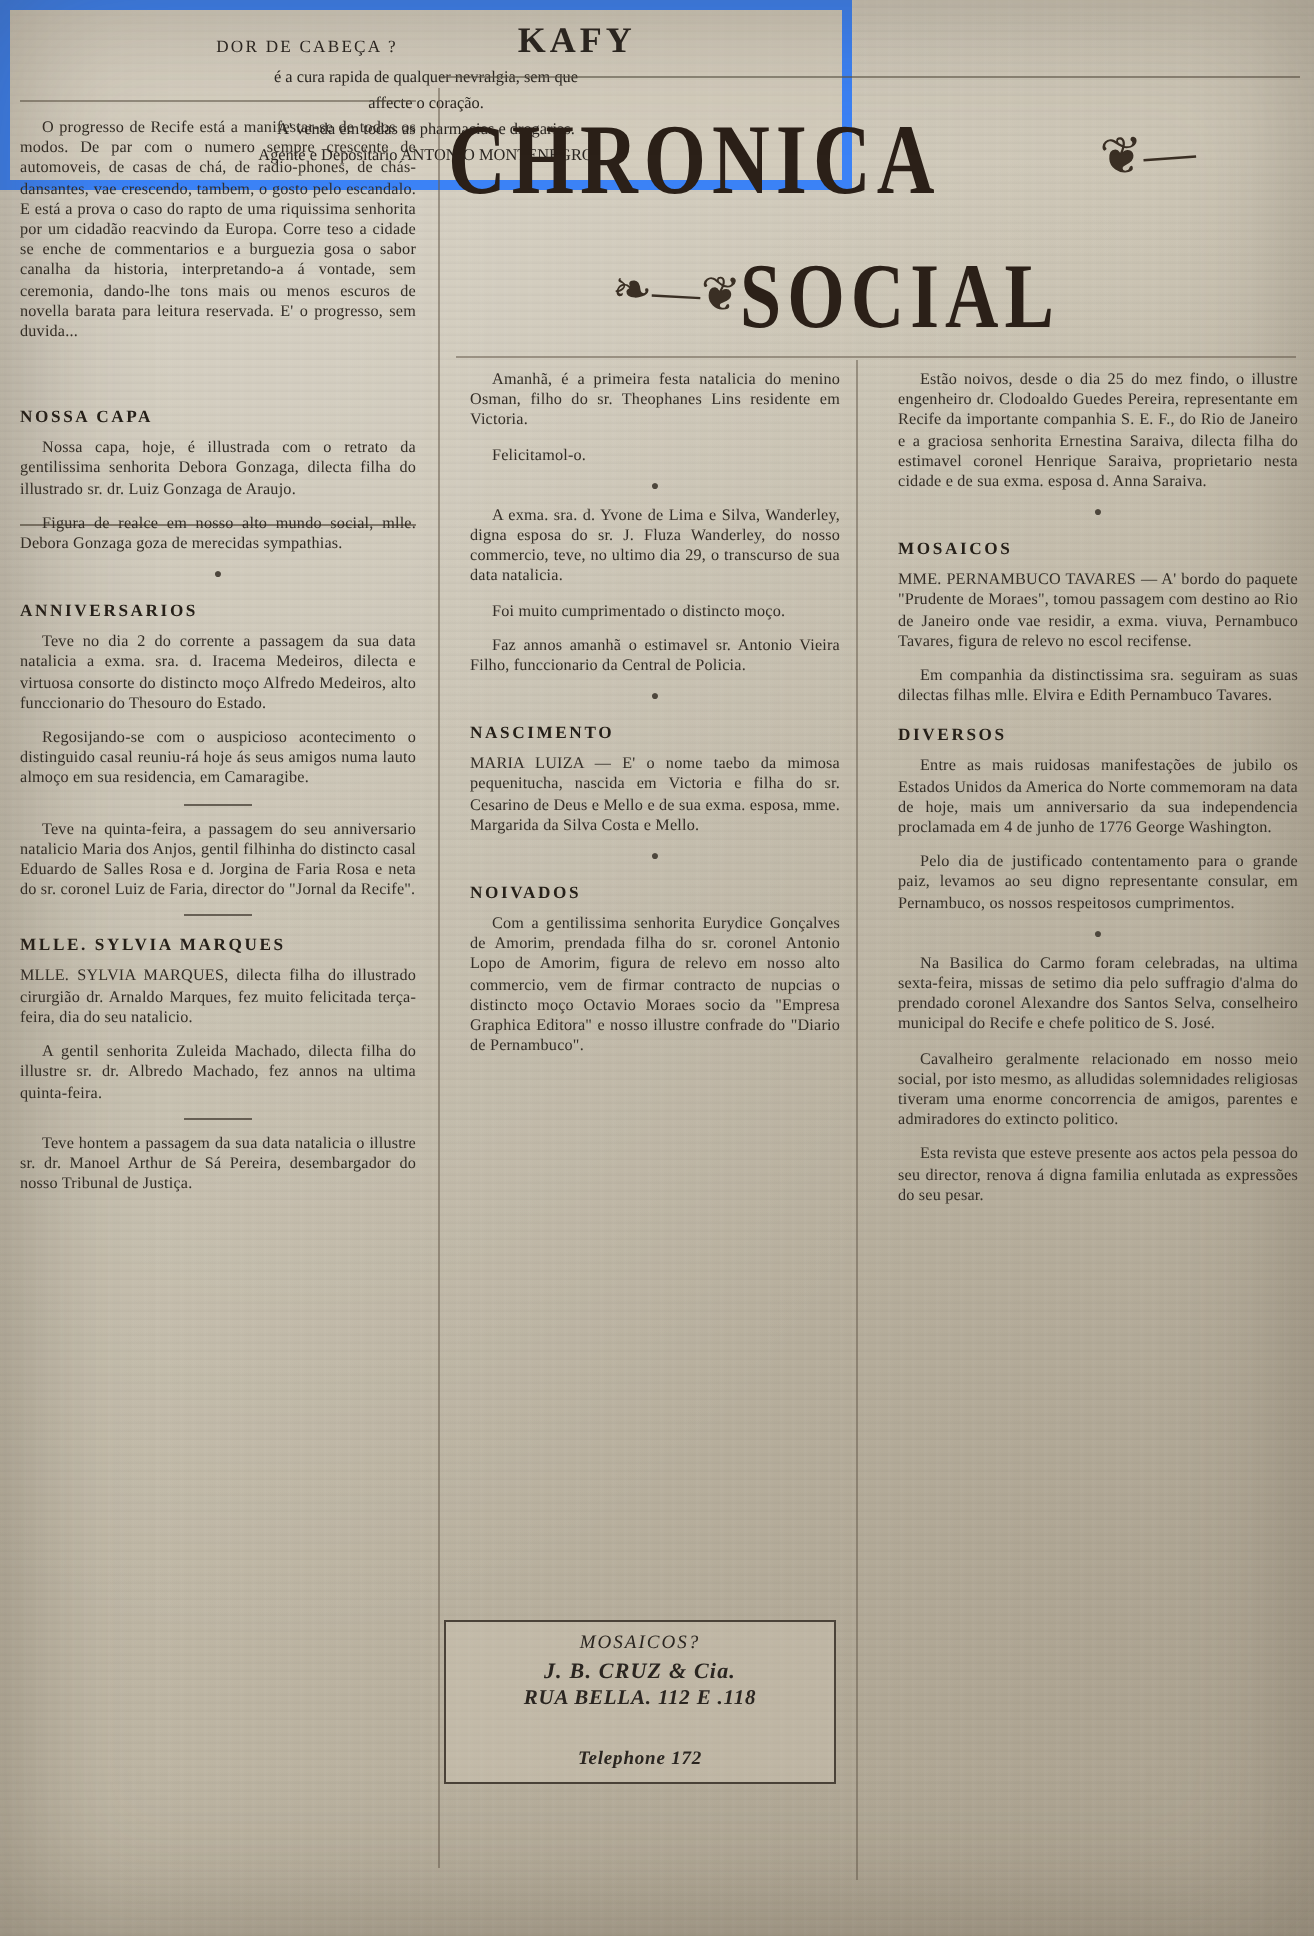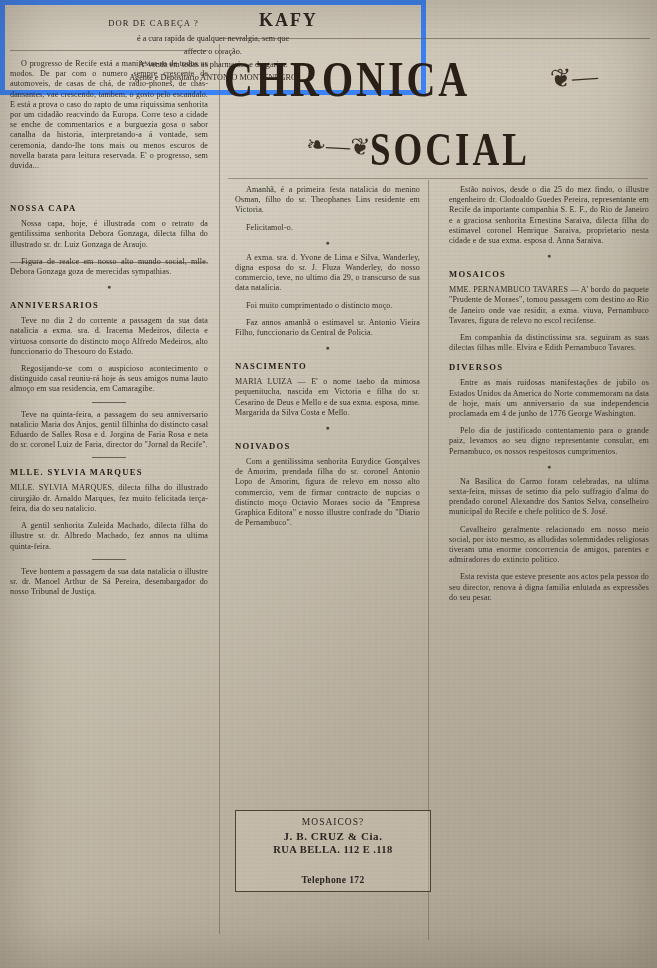--- a/index.html
+++ b/index.html
@@ -96,21 +96,21 @@
   .mh-rule{position:absolute;left:0;top:-6px;width:430px;height:1px;background:#5e5547;opacity:.6;}
 
   
   .adbox{
     position:absolute;
     border:1px solid #4a4238;
     background:rgba(214,206,190,0.35);
     text-align:center;
     padding:6px 4px;
   }
-  .ad-mosaicos{left:235px;top:810px;width:186px;}
+  .ad-mosaicos{left:222px;top:810px;width:186px;font-style:italic;}
   .ad-mosaicos .l1{font-size:9.5px;letter-spacing:1px;margin-bottom:3px;}
   .ad-mosaicos .l2{font-size:11px;font-weight:bold;letter-spacing:.6px;margin-bottom:2px;}
   .ad-mosaicos .l3{font-size:10.5px;font-weight:bold;letter-spacing:.4px;margin-bottom:2px;}
   .ad-mosaicos .l4{font-size:9.5px;font-weight:bold;letter-spacing:.4px;margin-top:20px;}
 
   .ad-kafy{
     left:170px;top:903px;width:400px;
     border:5px solid #3b82f6;
     background:rgba(214,206,190,0.35);
     padding:5px 8px 7px 8px;

